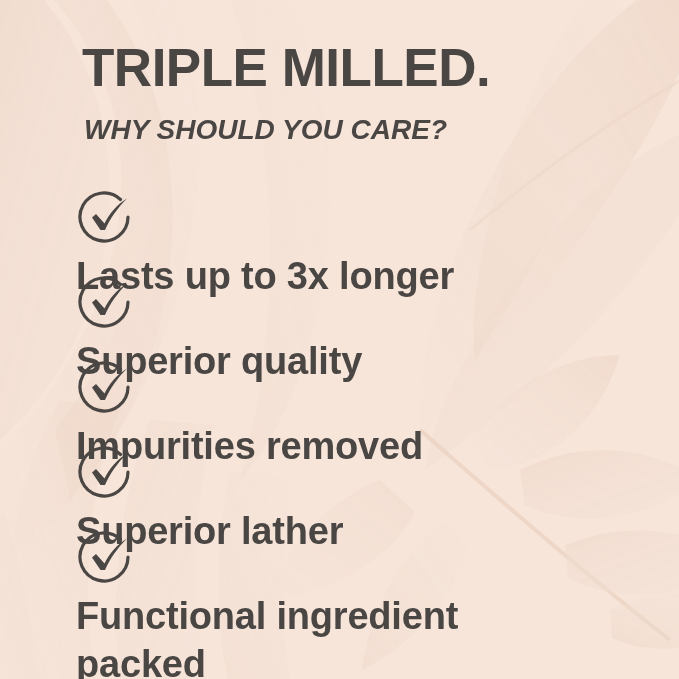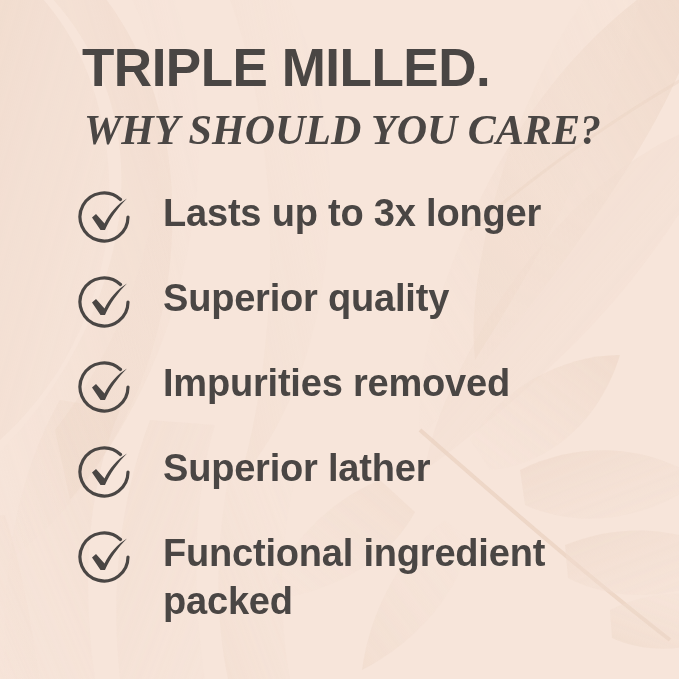--- a/index.html
+++ b/index.html
@@ -53,24 +53,24 @@
     font-weight: bold;
     font-size: 53px;
     line-height: 56px;
     letter-spacing: -0.5px;
     color: #4a4644;
     margin: 0;
     white-space: nowrap;
   }
 
   .subheadline {
-    font-family: Liberation Serif, serif;
+    font-family: Liberation Sans, sans-serif;
     font-weight: bold;
     font-style: italic;
-    font-size: 42px;
+    font-size: 28px;
     line-height: 48px;
     letter-spacing: 0px;
     color: #4a4644;
     margin: 10px 0 0 2px;
     white-space: nowrap;
   }
 
   
   #benefit-list {
     position: absolute;
@@ -79,20 +79,21 @@
     width: 580px;
     margin: 0;
     padding: 0;
     list-style: none;
   }
 
   .benefit-item {
     display: flex;
     align-items: flex-start;
     height: 85px;
+    flex-direction: column;
   }
 
   .benefit-item.tall {
     height: 110px;
   }
 
   .check-icon {
     flex: 0 0 auto;
     width: 62px;
     height: 62px;

